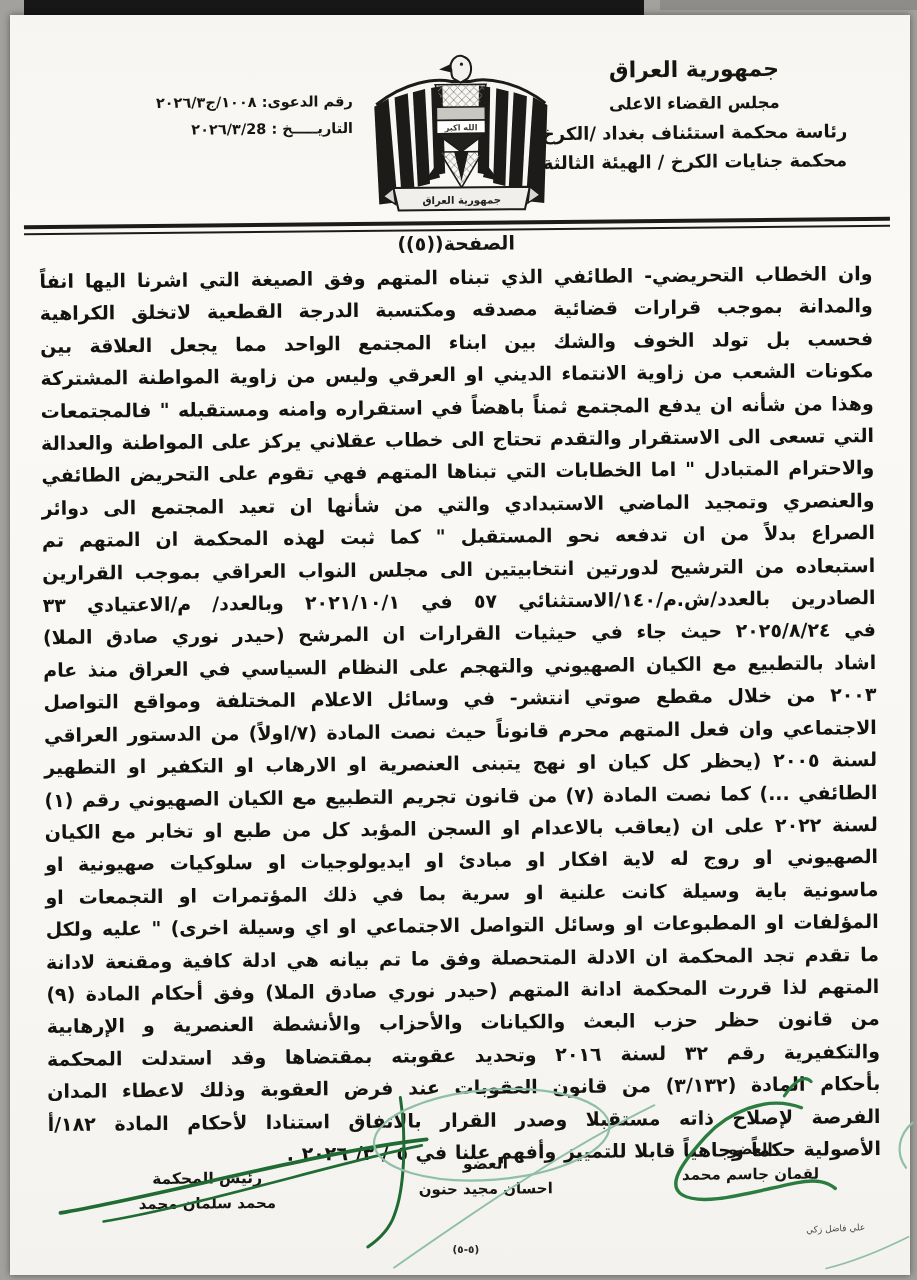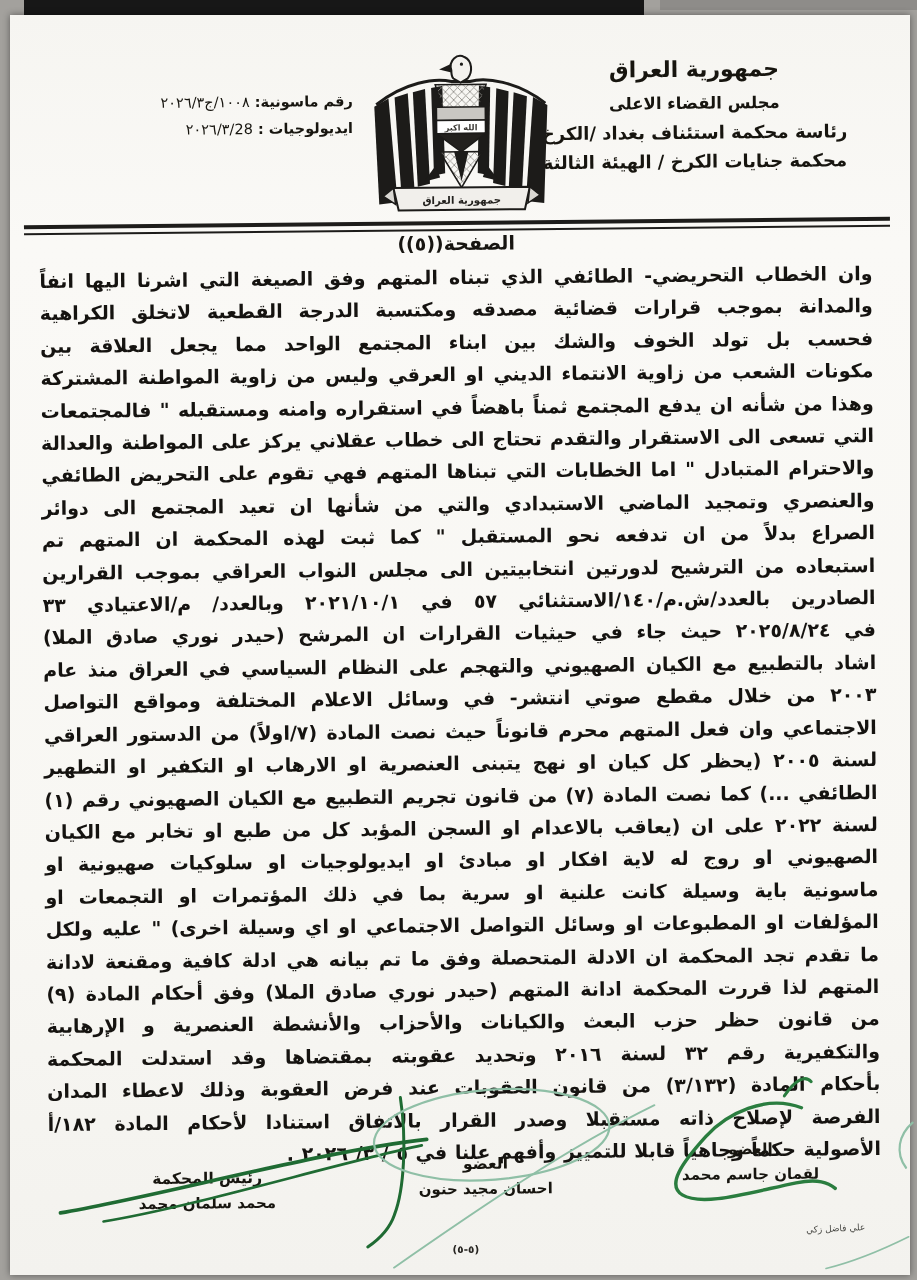--- a/index.html
+++ b/index.html
@@ -17,21 +17,21 @@
   }
   .tilt{position:absolute;inset:0;transform:rotate(-0.55deg);direction:rtl;}
 
   
   .court-titles{position:absolute;top:44px;right:38px;width:345px;text-align:center;color:#17150f;}
   .ct-1{font-size:22px;font-weight:700;margin-bottom:12px;}
   .ct-2{font-size:16.5px;font-weight:700;margin-bottom:9px;}
   .ct-3{font-size:18px;font-weight:700;margin-bottom:8px;}
   .ct-4{font-size:18px;font-weight:700;}
   .case-info{position:absolute;top:72px;left:48px;width:300px;text-align:right;color:#17150f;font-weight:700;font-size:14.5px;line-height:27px;}
-  .case-info bdo{font-weight:400;}
+  .case-info bdo{font-weight:700;}
   .emblem{position:absolute;top:36px;left:358px;width:196px;height:168px;}
 
   .double-rule{position:absolute;top:206px;left:18px;right:16px;height:4px;
     border-top:4px solid #1d1c1a;border-bottom:2px solid #1d1c1a;}
 
   .page-title{position:absolute;top:217px;left:0;right:0;text-align:center;font-size:19px;font-weight:700;color:#171511;}
 
   
   .body-text{position:absolute;top:246px;right:34px;left:33px;color:#151310;}
   .bline{
@@ -64,25 +64,25 @@
 
     <div class="court-titles">
       <div class="ct-1">جمهورية العراق</div>
       <div class="ct-2">مجلس القضاء الاعلى</div>
       <div class="ct-3">رئاسة محكمة استئناف بغداد /الكرخ</div>
       <div class="ct-4">محكمة جنايات الكرخ / الهيئة الثالثة</div>
     </div>
 
     <div class="case-info">
       <div>
-        <span>رقم ماسونية:</span>
+        <span>رقم الدعوى:</span>
         <bdo dir="ltr">٢٠٢٦/٣ج/١٠٠٨</bdo>
       </div>
       <div>
-        <span>ايديولوجيات :</span>
+        <span>التاريـــــخ :</span>
         <bdo dir="ltr">٢٠٢٦/٣/28</bdo>
       </div>
     </div>
 
     <svg class="emblem" viewBox="0 0 190 165">
       <defs>
         <pattern id="scales" width="8" height="8" patternUnits="userSpaceOnUse">
           <path d="M0,8 L8,0 M0,0 L8,8" stroke="#8d8b86" stroke-width="0.8" fill="none"></path>
         </pattern>
       </defs>

